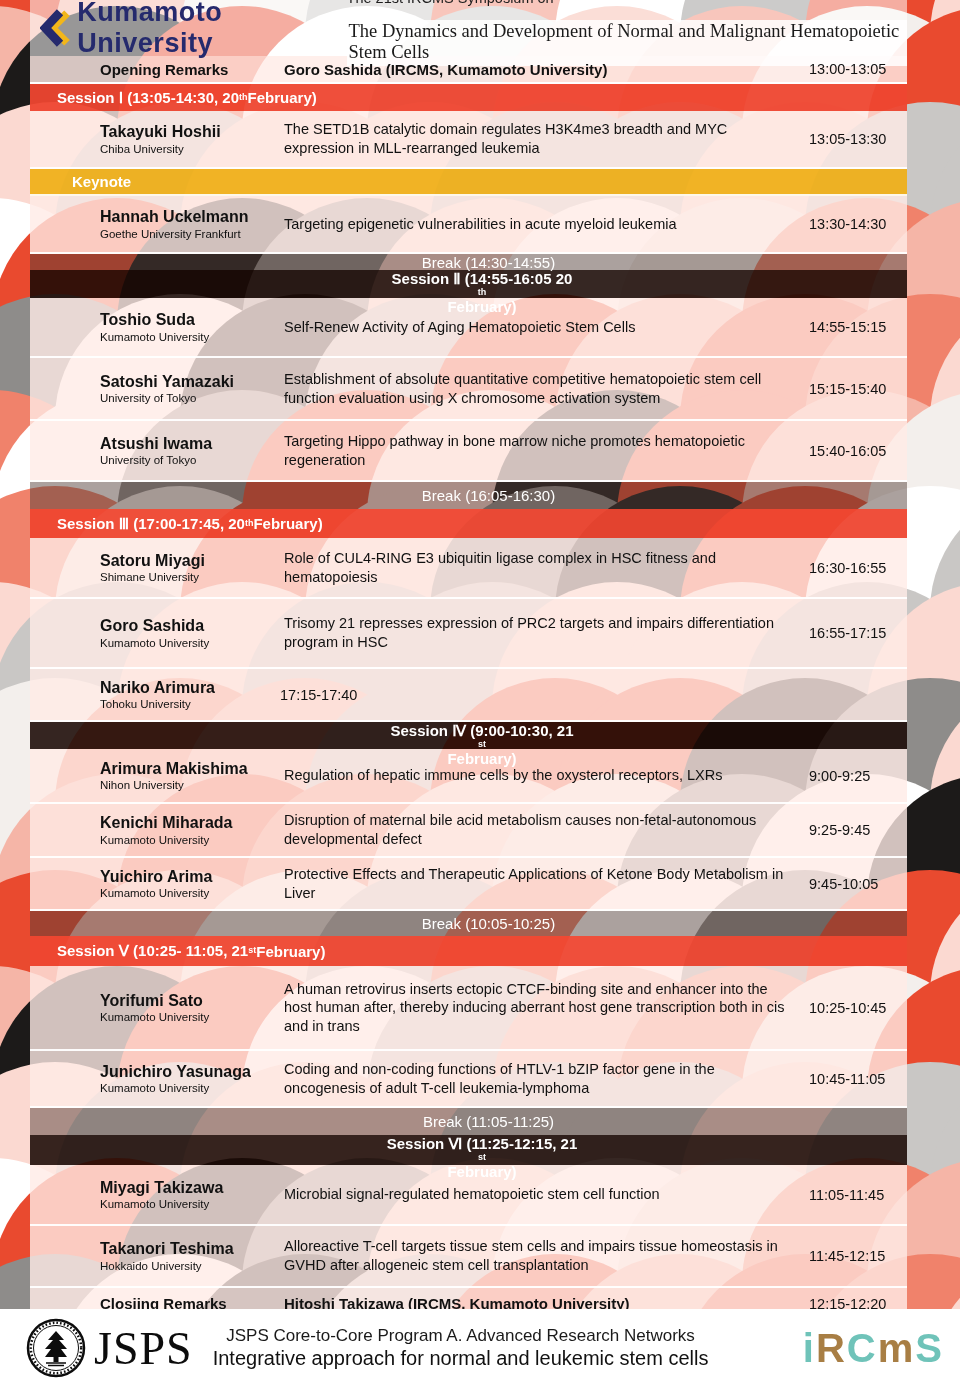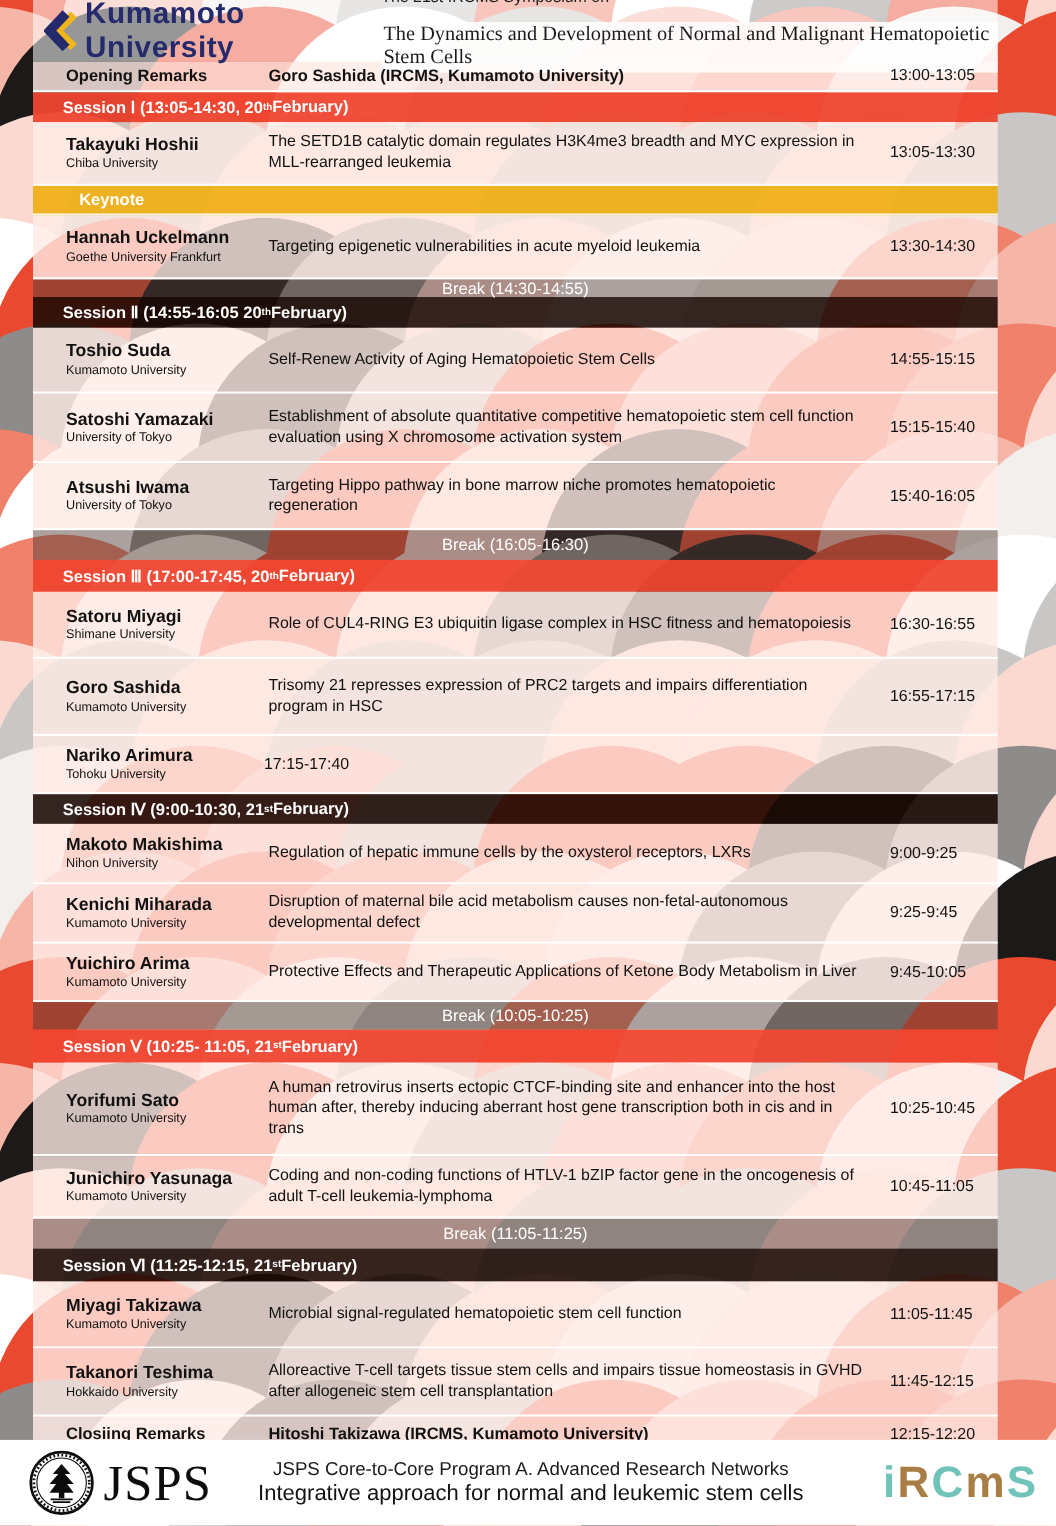--- a/index.html
+++ b/index.html
@@ -3,55 +3,55 @@
 <meta charset="utf-8">
 <style>
   html,body{margin:0;padding:0;}
   body{
     width:960px;height:1387px;position:relative;overflow:hidden;
     font-family:"Liberation Sans",sans-serif;background:#f7e4df;color:#111;
   }
   #bg{position:absolute;inset:0;z-index:0;}
   .bgc{position:absolute;border-radius:50%;}
   #content{position:absolute;left:30px;top:0;width:877px;z-index:1;}
-  .row{box-sizing:border-box;display:flex;align-items:center;}
+  .row{box-sizing:border-box;display:flex;align-items:center;padding-left:40px;}
 
   
   .pageheader{height:56px;background:rgba(255,255,255,0.55);display:flex;align-items:center;}
   .logo-group{display:flex;align-items:center;margin-left:10px;}
   .logo-text{font-size:27px;font-weight:bold;color:#252a6d;letter-spacing:0.5px;margin-left:6px;}
   .titles{margin-left:18px;line-height:1.15;}
   .title-line1{font-size:14.5px;color:#1d1d1d;}
   .title-line2{font-family:"Liberation Serif",serif;font-size:18.5px;color:#1a1a1a;background:rgba(255,255,255,0.85);padding:1px 4px 2px 2px;display:inline-block;margin-top:13px;}
 
   
   .plain{background:rgba(255,236,231,0.82);border-bottom:2px solid #fff;}
   .col-label{width:198px;padding-left:30px;font-weight:bold;font-size:15px;box-sizing:border-box;}
   .col-speaker{flex:1;font-weight:bold;font-size:15px;padding-left:16px;box-sizing:border-box;}
   .col-time{width:110px;font-size:14.5px;text-align:left;padding-left:12px;box-sizing:border-box;white-space:nowrap;}
 
   .session{color:#fff;font-weight:bold;font-size:15px;padding-left:27px;}
   .session.red{background:rgba(238,70,48,0.95);}
-  .session.dark{background:rgba(26,9,5,0.88);}
+  .session.dark{background:rgba(26,9,5,0.88);flex-direction:column;}
   .session sup{font-size:9px;position:relative;top:-1px;}
 
   .break{justify-content:center;color:#fff;font-size:15px;background:rgba(80,58,52,0.48);}
   .keynote{background:rgba(240,175,24,0.93);color:#fff;font-weight:bold;font-size:15px;padding-left:42px;border-bottom:2px solid rgba(255,255,255,0.9);}
 
   .talk{background:rgba(255,235,230,0.80);border-bottom:2px solid rgba(255,255,255,0.95);}
   .col-name{width:198px;padding-left:30px;box-sizing:border-box;}
   .speaker{font-weight:bold;font-size:16px;line-height:1.1;}
   .affil{font-size:11.5px;margin-top:2px;}
   .col-title{flex:1;font-size:14.5px;line-height:1.28;padding-left:16px;padding-right:12px;box-sizing:border-box;}
 
   
   .footer{position:absolute;left:0;bottom:0;width:960px;height:78px;background:#ffffff;z-index:2;display:flex;align-items:center;}
   .jsps-seal{margin-left:26px;flex:0 0 auto;}
   .jsps-word{font-family:"Liberation Serif",serif;font-size:46px;color:#0c0c0c;margin-left:8px;letter-spacing:1px;}
-  .core-block{margin-left:42px;text-align:center;line-height:1.25;}
+  .core-block{margin-left:20px;text-align:center;line-height:1.25;}
   .core-line1{font-size:17px;color:#1a1a1a;}
   .core-line2{font-size:20px;color:#111;}
   .ircms-logo{margin-left:auto;margin-right:16px;font-weight:bold;font-size:40px;letter-spacing:2px;}
   .ircms-logo .teal{color:#6fc3b9;}
   .ircms-logo .brown{color:#a87e44;}
 </style>
 </head>
 <body>
 
 <div id="bg">
@@ -333,21 +333,21 @@
   </div>
 
   <div class="row session dark" style="height:27px">
     <span>Session Ⅳ  (9:00-10:30, 21</span>
       <sup>st</sup>
       <span> February)</span>
   </div>
 
   <div class="row talk" style="height:55px">
     <div class="col-name">
-        <div class="speaker">Makoto Makishima</div>
+        <div class="speaker">Arimura Makishima</div>
         <div class="affil">Nihon University</div>
       </div>
     <div class="col-title">Regulation of hepatic immune cells by the oxysterol receptors, LXRs</div>
     <div class="col-time">9:00-9:25</div>
   </div>
 
   <div class="row talk" style="height:54px">
     <div class="col-name">
         <div class="speaker">Kenichi Miharada</div>
         <div class="affil">Kumamoto University</div>

